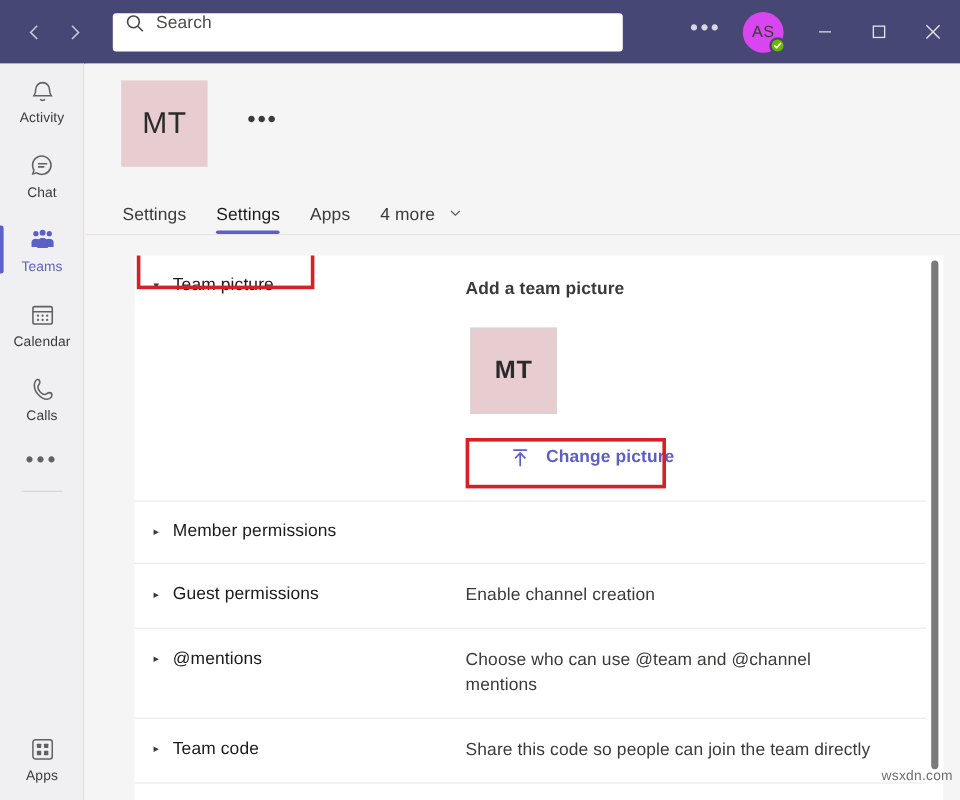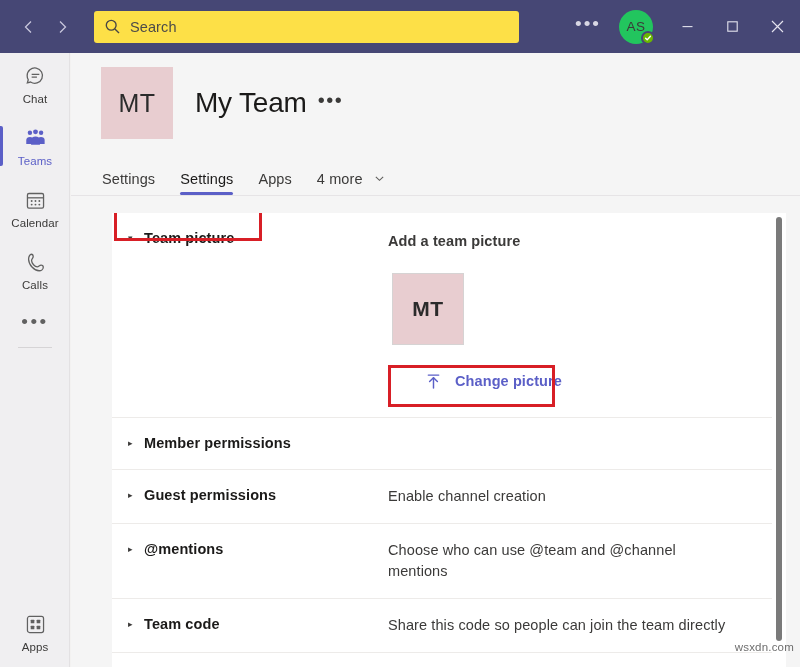--- a/index.html
+++ b/index.html
@@ -31,24 +31,24 @@
   .navbtn {
     width: 26px; height: 26px;
     display: flex; align-items: center; justify-content: center;
     color: #c8c7dd;
     cursor: pointer;
   }
   .navbtn svg { display: block; }
 
   #searchbox {
     width: 425px; height: 32px;
-    background: #fde047;
+    background: #ffffff;
     border-radius: 3px;
     display: flex;
-    align-items: center;
+    align-items: flex-start;
     padding: 0 10px;
     margin-left: 4px;
     cursor: text;
   }
   #searchbox .sicon {
     width: 17px; height: 17px;
     margin-right: 9px;
     color: #484644;
     flex: none;
   }
@@ -75,21 +75,21 @@
   }
   #avatar-wrap {
     position: relative;
     width: 34px; height: 34px;
     margin: 0 12px 0 4px;
     cursor: pointer;
   }
   #avatar {
     width: 34px; height: 34px;
     border-radius: 50%;
-    background: #22c55e;
+    background: #d946ef;
     color: #3b3a39;
     font-size: 13.5px;
     display: flex; align-items: center; justify-content: center;
     letter-spacing: .4px;
   }
   #presence {
     position: absolute;
     right: -2px; bottom: -1px;
     width: 14px; height: 14px;
     border-radius: 50%;
@@ -265,21 +265,21 @@
     width: 16px;
     flex: none;
     color: #3b3a39;
     font-size: 9px;
     line-height: 19px;
     cursor: pointer;
     text-align: left;
   }
   .srow-title {
     font-size: 14.5px;
-    font-weight: bold;
+    font-weight: normal;
     color: #1b1a19;
     line-height: 19px;
     letter-spacing: .1px;
   }
   .srow-desc {
     font-size: 14.5px;
     color: #3b3a39;
     line-height: 21px;
     max-width: 345px;
     letter-spacing: .1px;
@@ -402,20 +402,29 @@
     <div class="wctrl">
       <svg width="15" height="15" viewBox="0 0 15 15" fill="none" stroke="currentColor" stroke-width="1.15">
           <path d="M2 2 L13 13 M13 2 L2 13"></path>
         </svg>
     </div>
   </div>
 </div>
 
 <div id="rail">
 
+  <div class="rail-item">
+    <span class="ricon">
+      <svg width="23" height="23" viewBox="0 0 24 24" fill="none" stroke="currentColor" stroke-width="1.35">
+        <path d="M6 10a6 6 0 0 1 12 0c0 3.3.8 4.6 1.5 5.5H4.5C5.2 14.6 6 13.3 6 10z"></path>
+        <path d="M10 18.3a2.2 2.2 0 0 0 4 0"></path>
+      </svg>
+    </span>
+    <span class="rlabel">Activity</span>
+  </div>
 
   <div class="rail-item">
     <span class="ricon">
       <svg width="23" height="23" viewBox="0 0 24 24" fill="none" stroke="currentColor" stroke-width="1.35">
         <path d="M3.3 11.2a8 8 0 1 1 3.6 6.6l-3.4.9.95-3.3a7.8 7.8 0 0 1-1.15-4.2z"></path>
         <path d="M8 9.8h8M8 12.6h5.5"></path>
       </svg>
     </span>
     <span class="rlabel">Chat</span>
   </div>
@@ -479,21 +488,20 @@
     </div>
 
   </div>
 </div>
 
 <div id="main">
 
   <div id="team-header">
     <div id="team-avatar">MT</div>
     <div id="team-title-row">
-      <div id="team-name">My Team</div>
       <div id="team-more">•••</div>
     </div>
   </div>
 
   <div id="tabs">
     <div class="tab">
       <span>Settings</span>
     </div>
     <div class="tab active">
       <span>Settings</span>

